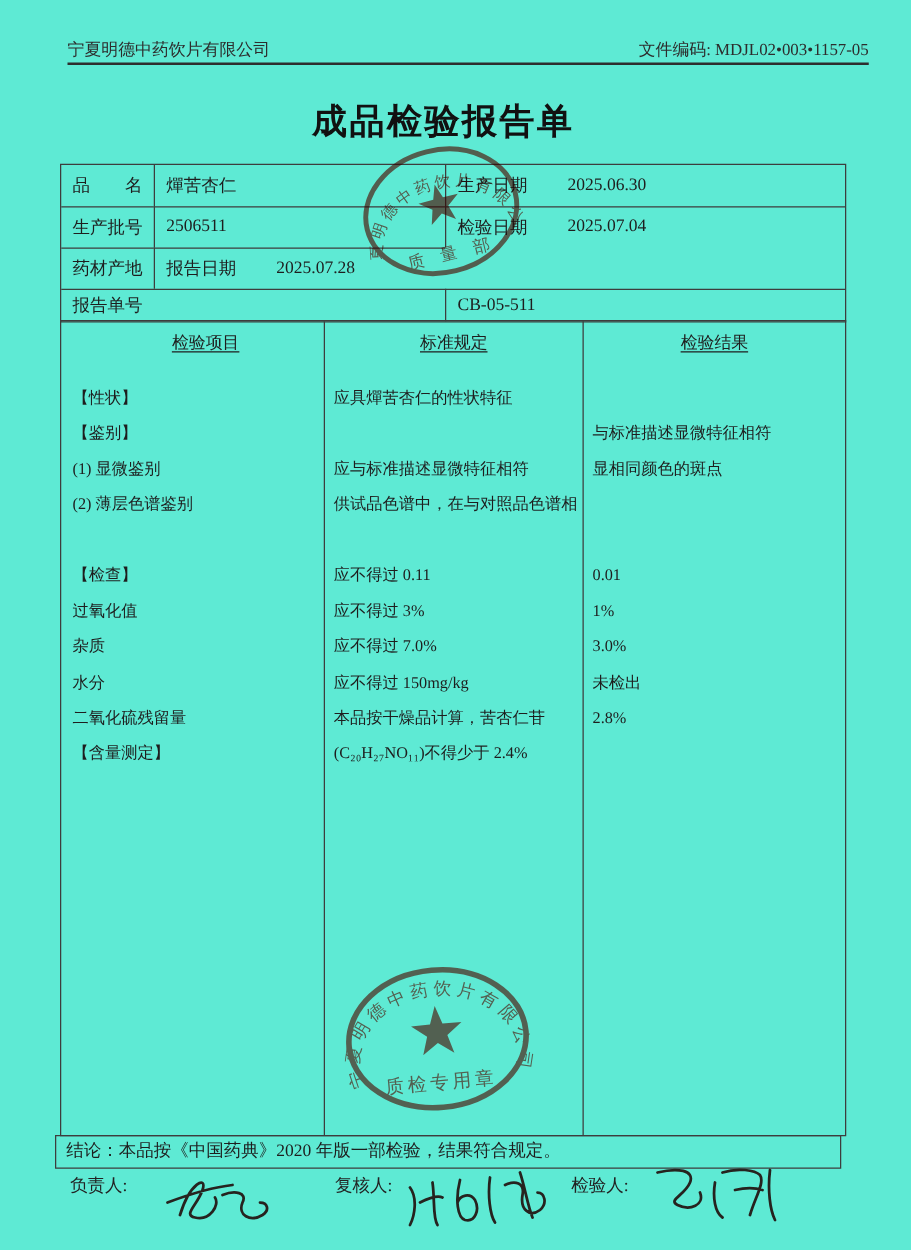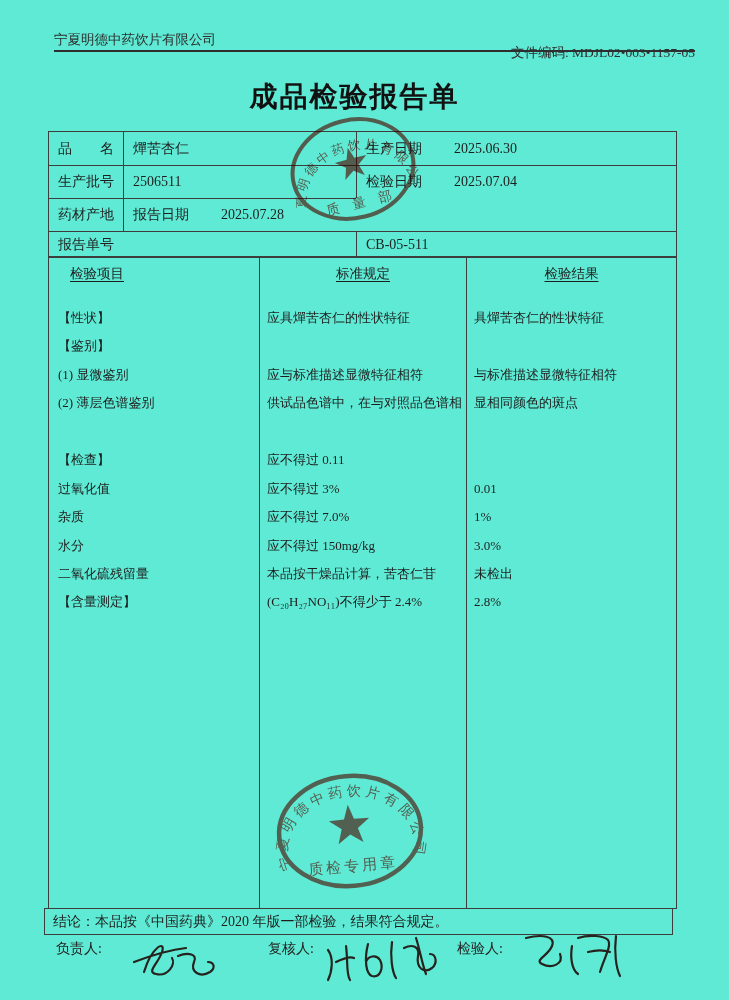--- a/index.html
+++ b/index.html
@@ -1,41 +1,41 @@
 <!DOCTYPE html>
 <html><head>
 <meta charset="utf-8">
 <style>
   html,body{margin:0;padding:0;background:#fff;}
   .page{position:relative;width:729px;height:1000px;background:#5eead4;overflow:hidden;
         font-family:"Liberation Serif","DejaVu Serif",serif;color:#1e1e1e;}
   .abs{position:absolute;}
   
   .hdr-company{left:54px;top:31px;font-size:13.5px;color:#2d2d2d;}
-  .hdr-code{right:34px;top:44px;font-size:13.5px;color:#2d2d2d;}
+  .hdr-code{right:34px;top:31px;font-size:13.5px;color:#2d2d2d;}
   .hdr-rule{left:54px;top:50px;width:641px;height:2px;background:#2e2e2e;}
   
   .title{left:0;top:78px;width:709px;text-align:center;font-size:28px;font-weight:bold;
          letter-spacing:2px;color:#111;font-family:"Liberation Sans","DejaVu Sans",sans-serif;}
   
   .info-table{left:48px;top:131px;width:627px;display:grid;
               grid-template-columns:74px 233px 320px;grid-template-rows:33px 33px 33px 26px;
               border:1px solid #3d3d3d;font-size:14px;}
   .ic{display:flex;align-items:center;padding-left:9px;white-space:nowrap;}
   .bt{border-top:1px solid #3d3d3d;}
   .bl{border-left:1px solid #3d3d3d;}
   .span2{grid-column:1 / 3;}
   .kv-label{width:88px;flex:0 0 88px;}
   
   .main-table{left:48px;top:256px;width:627px;height:651px;display:grid;
               grid-template-columns:210px 207px 210px;border:1px solid #3d3d3d;}
   .mcol{position:relative;}
   .mcol.bl{border-left:1px solid #3d3d3d;}
   .mhead{margin-top:8px;font-size:13.5px;text-decoration:underline;text-underline-offset:3px;}
-  .mhead.left{margin-left:21px;}
+  .mhead.left{margin-left:21px;text-align:center;}
   .mhead.center{text-align:center;}
   .mlines{position:absolute;top:47px;left:0;right:0;}
   .mline{height:28.45px;line-height:28.45px;font-size:13px;white-space:nowrap;}
   .pad9 .mline{padding-left:9px;}
   .pad7 .mline{padding-left:7px;}
   
   .conclusion{left:44px;top:908px;width:619px;height:25px;border:1px solid #3d3d3d;
               line-height:25px;font-size:14px;padding-left:8px;white-space:nowrap;}
   
   .sig-label{top:940px;font-size:14px;color:#222;}
@@ -107,21 +107,20 @@
         <div class="mline">应不得过 3%</div>
         <div class="mline">应不得过 7.0%</div>
         <div class="mline">应不得过 150mg/kg</div>
         <div class="mline">本品按干燥品计算，苦杏仁苷</div>
         <div class="mline">(C₂₀H₂₇NO₁₁)不得少于 2.4%</div>
       </div>
     </div>
     <div class="mcol bl pad7">
       <div class="mhead center">检验结果</div>
       <div class="mlines">
-        <div class="mline">具燀苦杏仁的性状特征</div>
         <div class="mline"></div>
         <div class="mline">与标准描述显微特征相符</div>
         <div class="mline">显相同颜色的斑点</div>
         <div class="mline"></div>
         <div class="mline"></div>
         <div class="mline">0.01</div>
         <div class="mline">1%</div>
         <div class="mline">3.0%</div>
         <div class="mline">未检出</div>
         <div class="mline">2.8%</div>

